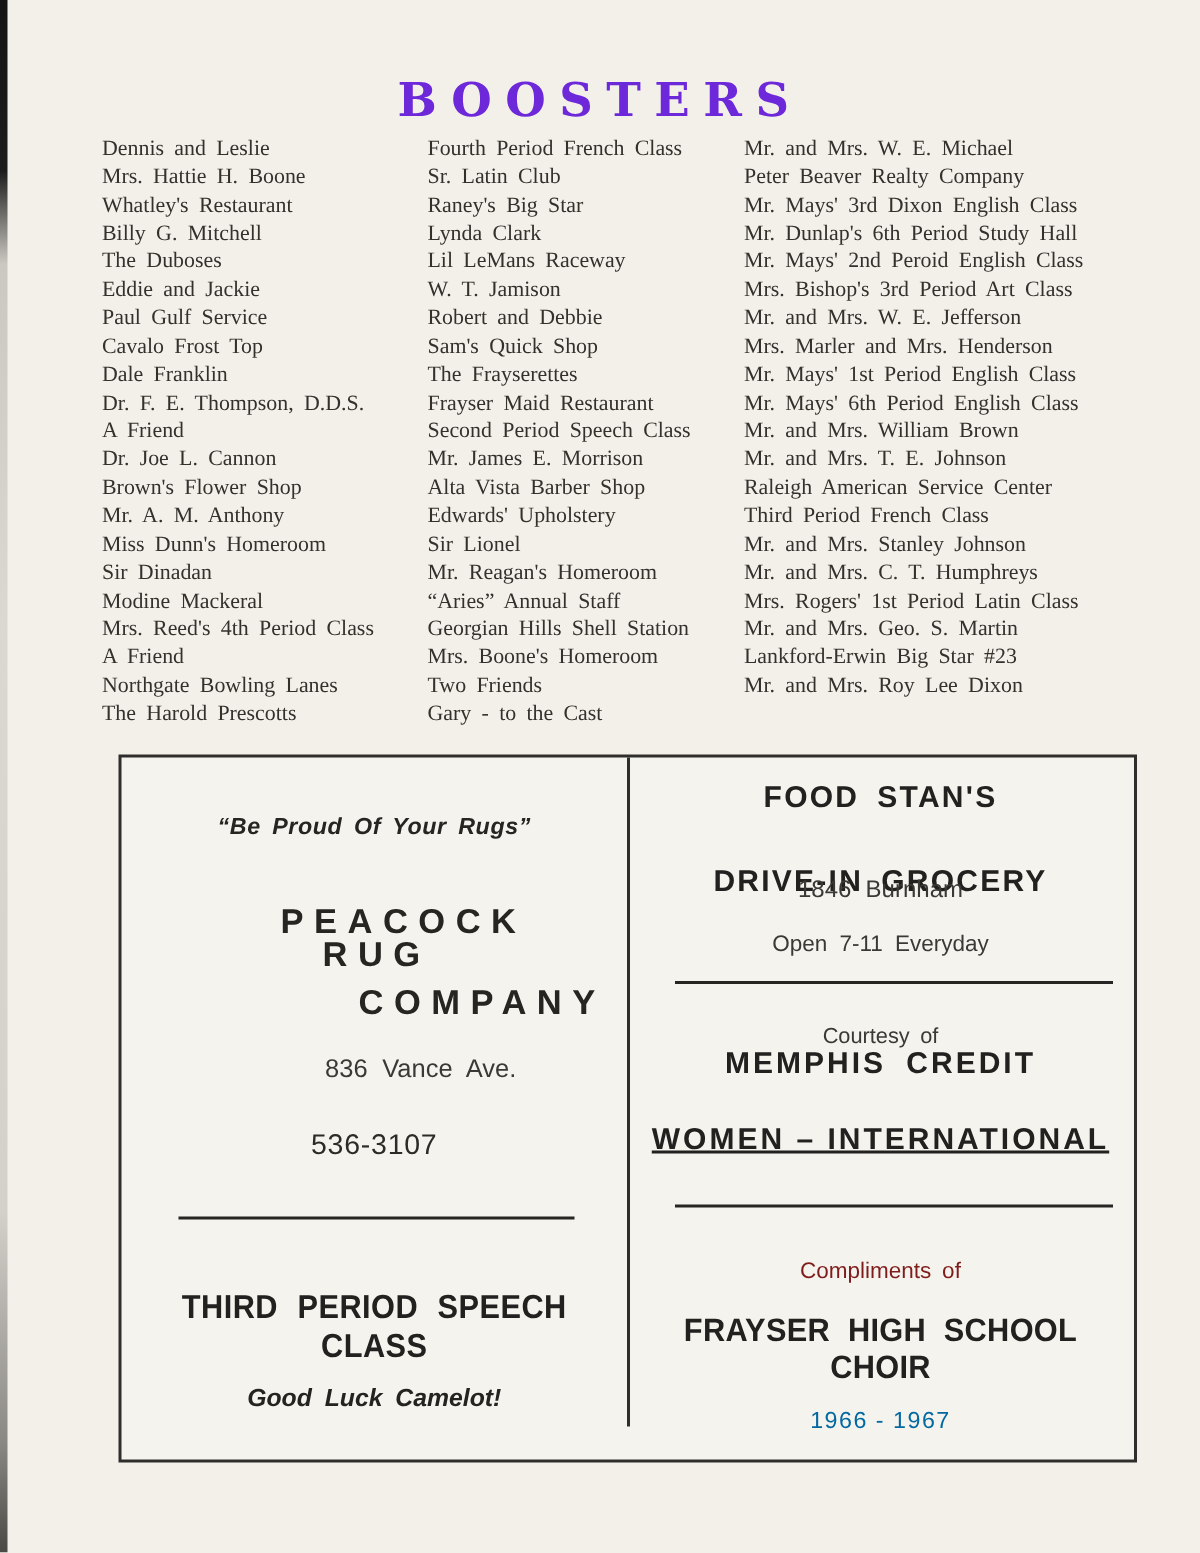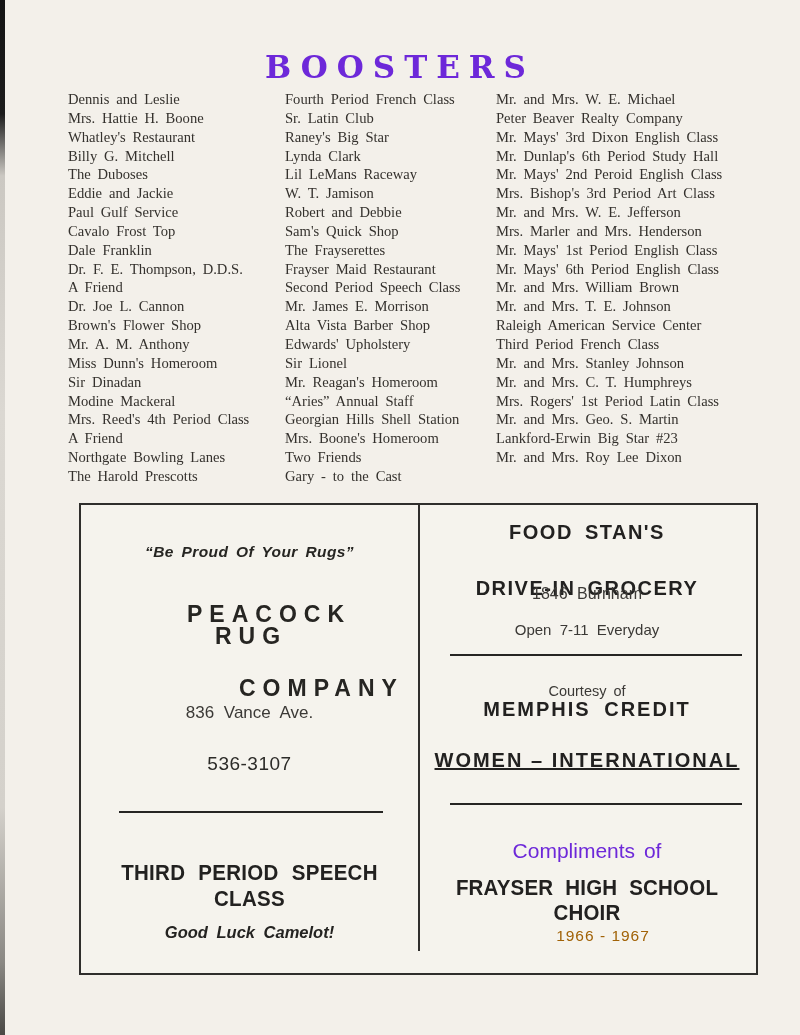--- a/index.html
+++ b/index.html
@@ -50,48 +50,48 @@
     top:38px;font-family:"Liberation Sans", sans-serif;
     font-weight:bold;font-style:italic;font-size:15.5px;letter-spacing:0.4px;
     word-spacing:3px;color:#262522;
   }
   .stair{
     position:absolute;font-family:"Liberation Sans", sans-serif;
     font-weight:bold;font-size:23px;letter-spacing:7px;color:#262522;
   }
   .stair1{top:96px;left:74px;margin-left:32px;}
   .stair2{top:118px;left:134px;}
-  .stair3{top:150px;left:158px;margin-top:20px;}
-  .rug-address{top:198px;font-size:17px;word-spacing:5px;color:#3b3936;}
+  .stair3{top:150px;left:158px;}
+  .rug-address{top:198px;font-size:17px;word-spacing:5px;color:#3b3936;padding-left:31px;}
   .rug-phone{top:248px;font-size:19px;letter-spacing:0.5px;color:#2c2b28;}
   .h-divider{position:absolute;height:2px;background:#262523;}
   .hd-left{top:306px;left:38px;width:264px;}
   .speech-title{
     top:356px;font-weight:bold;font-size:20.5px;letter-spacing:0.3px;
     word-spacing:7px;color:#222120;transform:scaleY(1.08);
   }
   .speech-tag{
     top:418px;font-weight:bold;font-style:italic;font-size:16.5px;
     word-spacing:4px;color:#242321;
   }
   .grocery1{top:16px;font-weight:bold;font-size:20px;letter-spacing:1.5px;word-spacing:5px;color:#222120;}
   .grocery2{top:44px;font-weight:bold;font-size:20px;letter-spacing:1.5px;word-spacing:5px;color:#222120;margin-top:28px;}
   .grocery-addr{top:80px;font-size:16px;word-spacing:5px;color:#3b3936;}
   .grocery-hours{top:116px;font-size:15px;word-spacing:4px;color:#3b3936;}
   .hd-r1{top:149px;left:30px;width:292px;}
   .hd-r2{top:298px;left:30px;width:292px;}
   .courtesy{top:178px;font-size:14.5px;word-spacing:3px;color:#3b3936;}
   .credit1{top:193px;font-weight:bold;font-size:20px;letter-spacing:2px;word-spacing:6px;color:#222120;}
   .credit2{top:244px;font-weight:bold;font-size:20px;letter-spacing:2px;color:#222120;text-decoration:underline;}
-  .compliments{top:334px;font-size:21px;word-spacing:3px;color:#6d28d9;}
+  .compliments{top:334px;font-size:15px;word-spacing:3px;color:#7f1d1d;}
   .choir-name{
     top:371px;font-weight:bold;font-size:20.5px;letter-spacing:0.2px;
     word-spacing:6px;color:#222120;transform:scaleY(1.05);
   }
-  .choir-years{top:422px;font-size:15.5px;letter-spacing:1px;color:#a16207;padding-left:16px;}
+  .choir-years{top:434px;font-size:15.5px;letter-spacing:1px;color:#0369a1;}
 </style>
 </head>
 <body>
 
 <div class="scan-edge"></div>
 
 <h1 class="page-title">BOOSTERS</h1>
 
 <div id="col1" class="booster-col">
     <div class="booster-line">Dennis and Leslie</div>

